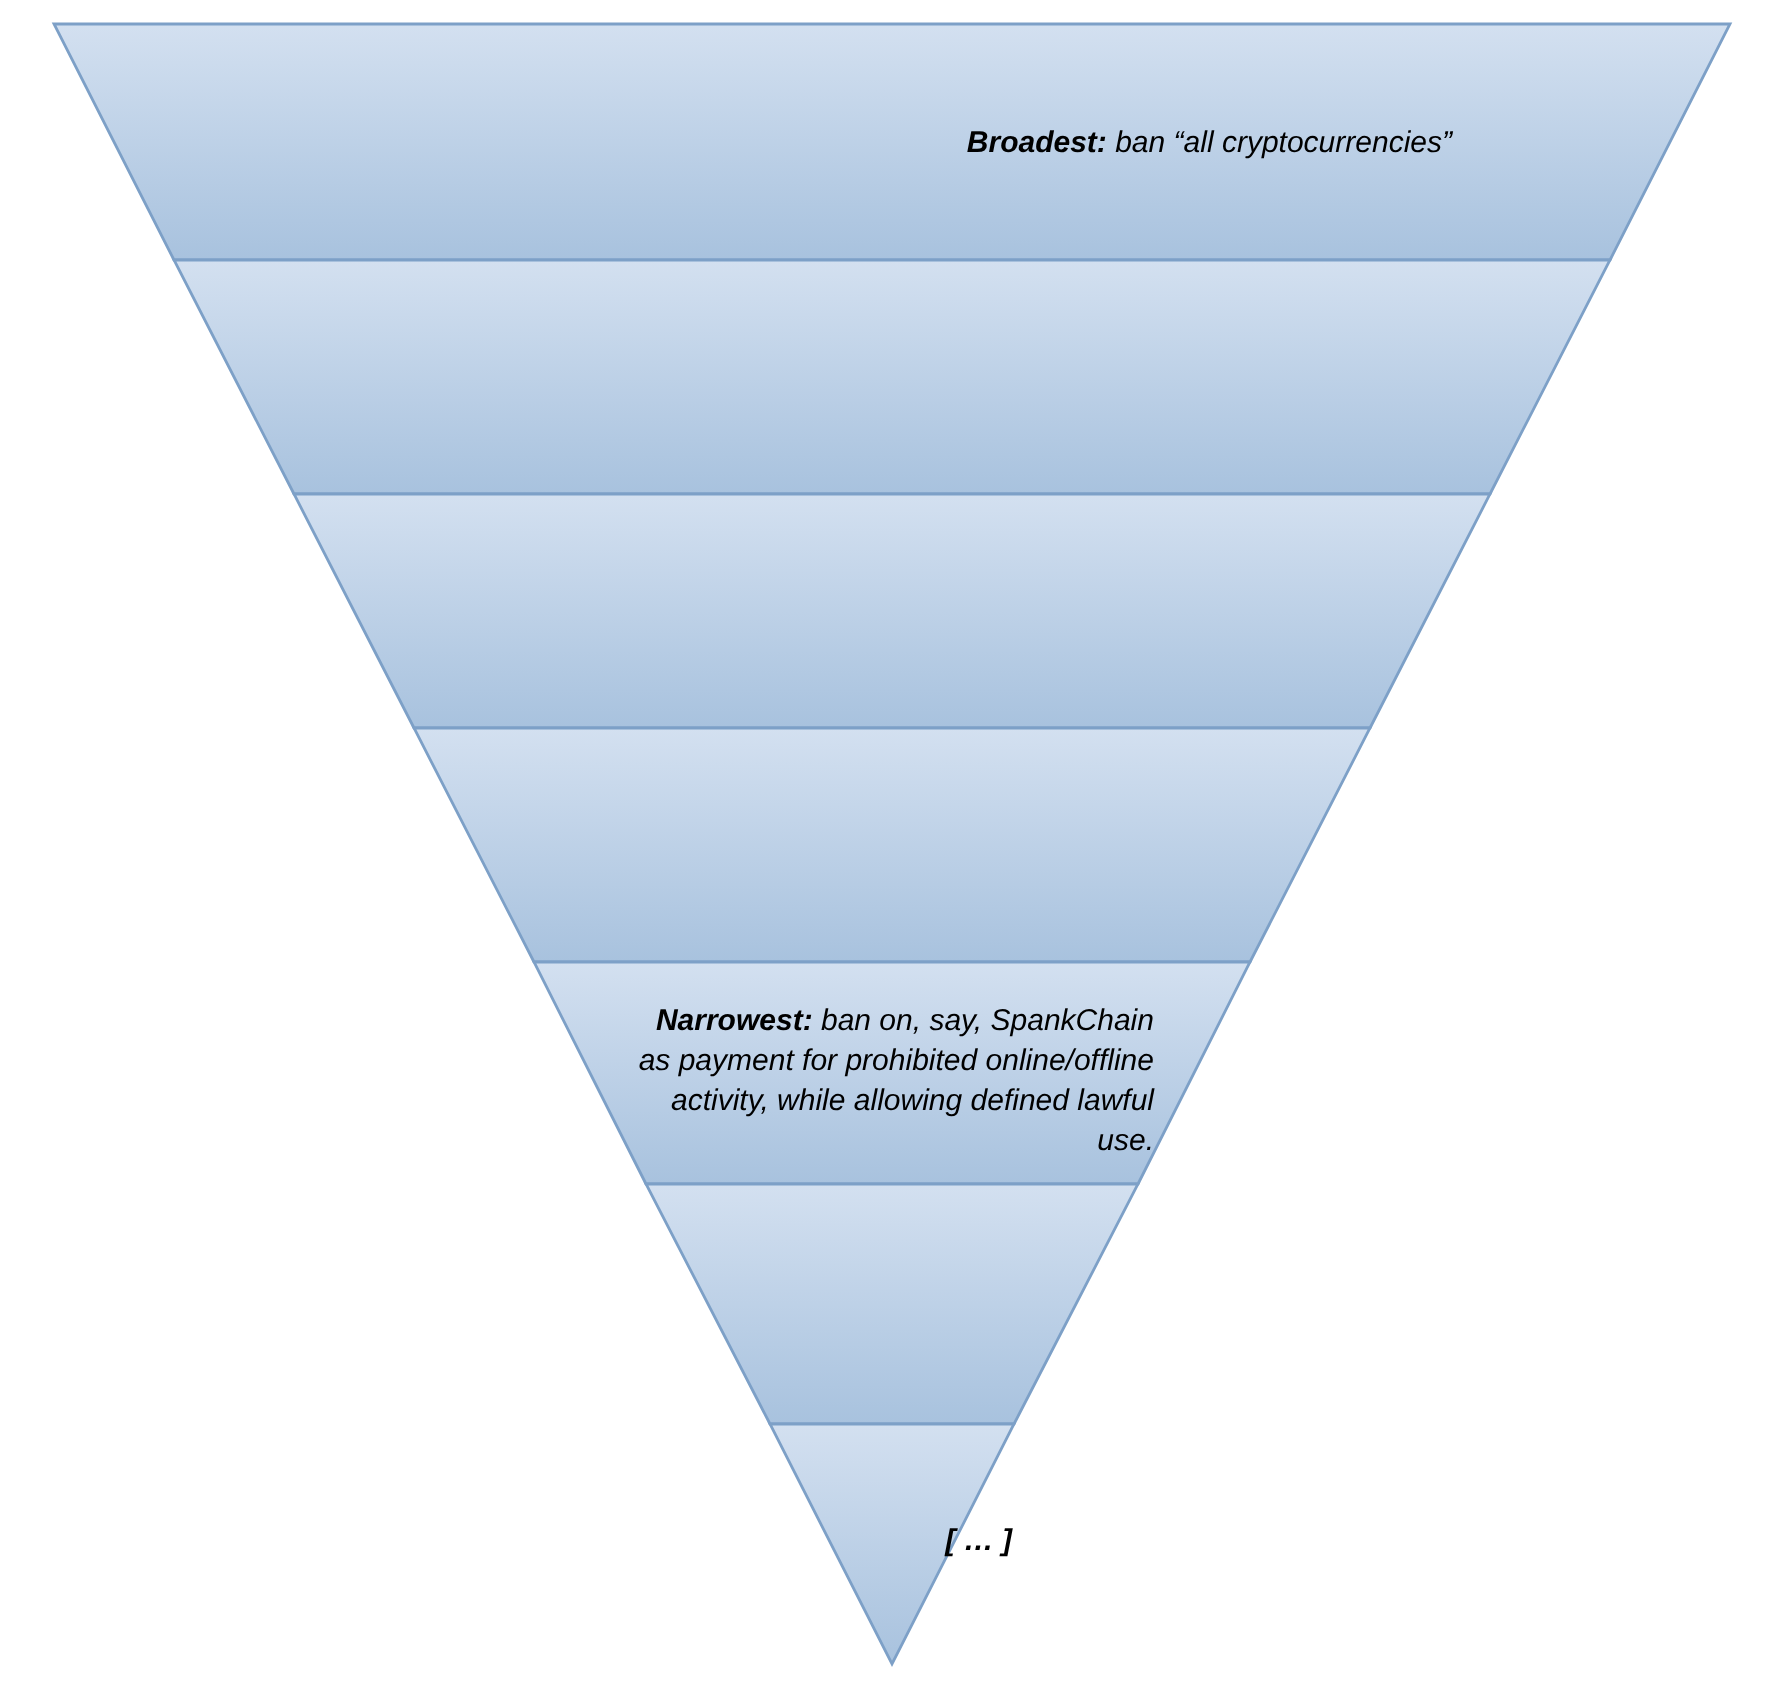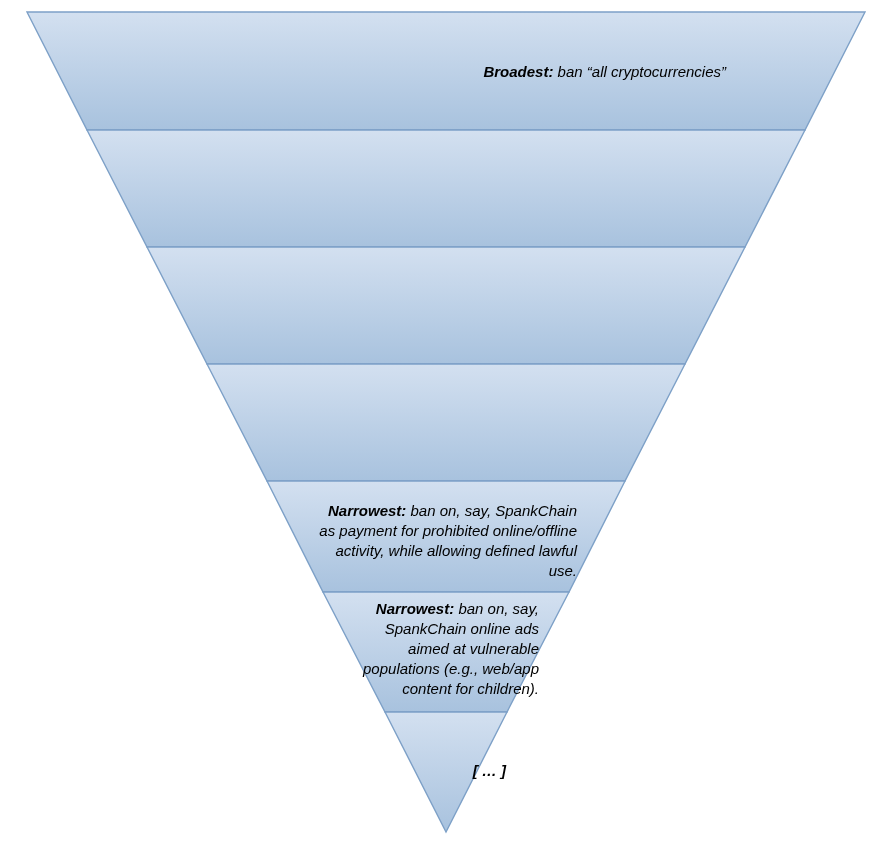--- a/index.html
+++ b/index.html
@@ -73,23 +73,19 @@
   </div>
 
 
 
 
   <div class="tier-text t5">
     <b>Narrowest:</b>
     <span>ban on, say, SpankChain as payment for prohibited online/offline activity, while allowing defined lawful use.</span>
   </div>
 
-  <div class="tier-text t6">
-    <b>Narrowest:</b>
-    <span>ban on, say, SpankChain online ads aimed at vulnerable populations (e.g., web/app content for children).</span>
-  </div>
 
   <div class="tier-text t7">
     <b>[ … ]</b>
     <span></span>
   </div>
 
 </div>
 
 </body></html>

